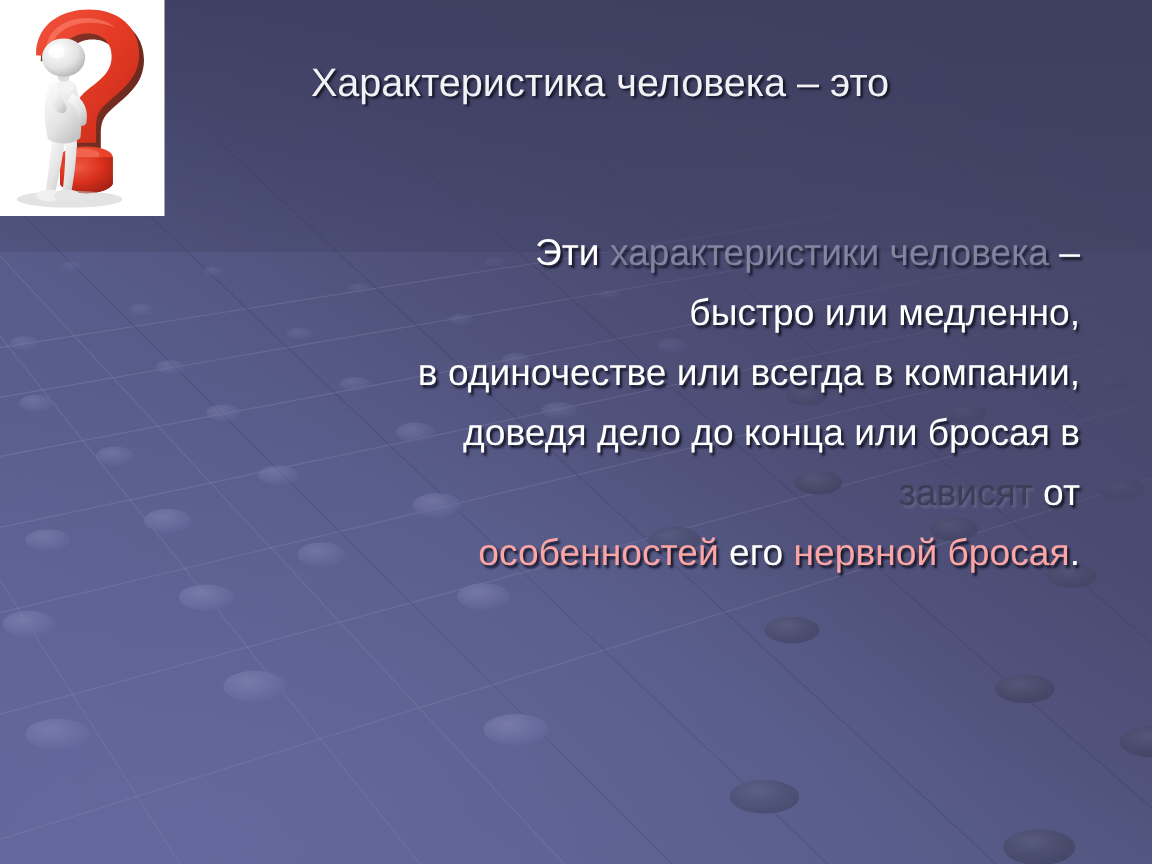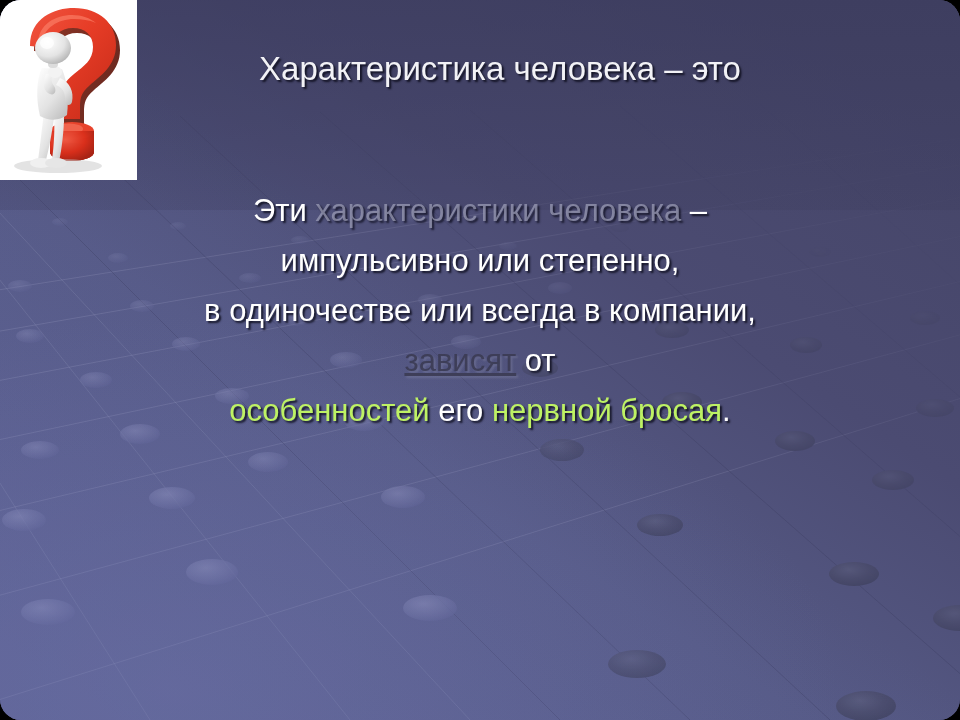--- a/index.html
+++ b/index.html
@@ -10,21 +10,20 @@
   body {
     font-family: "Liberation Sans", sans-serif;
   }
 
   .slide {
     position: relative;
     width: 960px;
     height: 720px;
     overflow: hidden;
     background: #4a4a6e;
-    border-radius: 21px;
   }
 
   
   .bg-svg {
     position: absolute;
     inset: 0;
     width: 960px;
     height: 720px;
     display: block;
   }
@@ -77,26 +76,27 @@
     top: 186px;
     width: 840px;
     text-align: center;
     font-size: 31px;
     line-height: 50px;
     color: #ffffff;
   }
   .body-line {
     white-space: nowrap;
     text-shadow: 2px 2px 2px rgba(10,10,25,0.85);
+    text-align: right;
   }
 
   .t-white  { color: #ffffff; }
   .t-dim    { color: rgba(158,160,184,0.72); text-shadow: 2px 2px 2px rgba(12,12,28,0.75); }
-  .t-dark   { color: rgba(58,58,82,0.88);   text-shadow: 2px 2px 2px rgba(150,152,178,0.30); text-decoration: underline; }
-  .t-red    { color: #bef264; text-shadow: 2px 2px 2px rgba(10,10,25,0.85); }
+  .t-dark   { color: rgba(58,58,82,0.88);   text-shadow: 2px 2px 2px rgba(150,152,178,0.30); }
+  .t-red    { color: #fca5a5; text-shadow: 2px 2px 2px rgba(10,10,25,0.85); }
 </style>
 </head>
 <body>
 
 <div class="slide">
 
   <svg class="bg-svg" viewBox="0 0 960 720" preserveAspectRatio="none" aria-hidden="true">
     <defs>
       <linearGradient id="bgGrad" x1="0.92" y1="0.04" x2="0.10" y2="0.98">
         <stop offset="0%" stop-color="#454567"></stop>
@@ -288,19 +288,20 @@
       </g>
     </svg>
   </div>
 
   <div class="title-block">
     <div>Характеристика человека – это</div>
   </div>
 
   <div class="body-block" id="body-block">
       <div class="body-line"><span class="t-white">Эти </span><span class="t-dim">характеристики человека</span><span class="t-white"> –</span></div>
-      <div class="body-line"><span class="t-white">импульсивно или степенно,</span></div>
+      <div class="body-line"><span class="t-white">быстро или медленно,</span></div>
       <div class="body-line"><span class="t-white">в одиночестве или всегда в компании,</span></div>
+      <div class="body-line"><span class="t-white">доведя дело до конца или бросая в</span></div>
       <div class="body-line"><span class="t-dark">зависят</span><span class="t-white"> от</span></div>
       <div class="body-line"><span class="t-red">особенностей</span><span class="t-white"> его </span><span class="t-red">нервной бросая</span><span class="t-white">.</span></div>
     </div>
 
 </div>
 
 </body></html>

